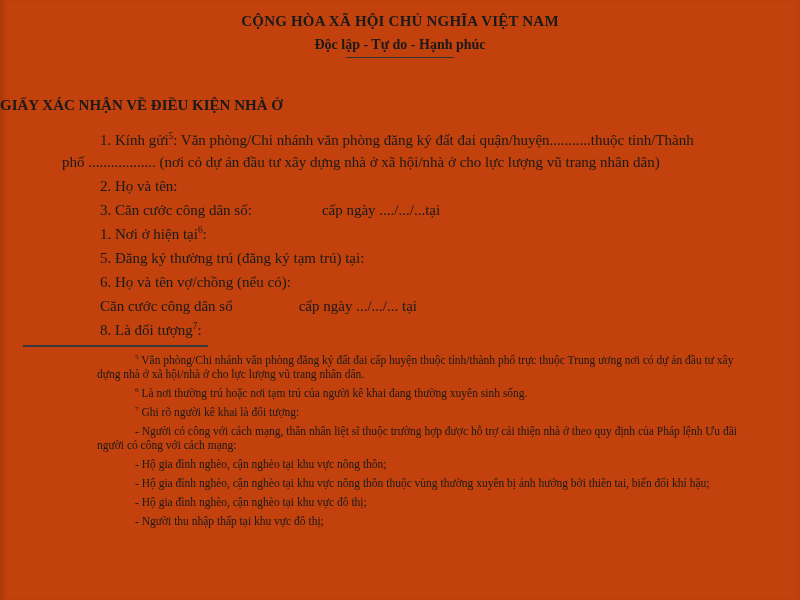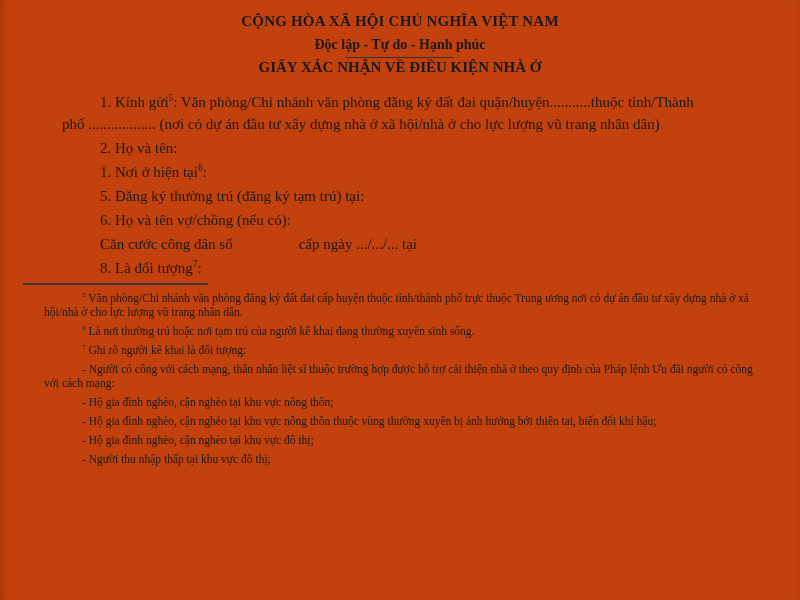--- a/index.html
+++ b/index.html
@@ -11,33 +11,33 @@
   .page{
     width:800px;height:600px;position:relative;background:#c2410c;
     box-shadow:inset 7px 0 7px -5px rgba(0,0,0,.18), inset -4px 0 6px -5px rgba(0,0,0,.10);
   }
   
   .doc-header{padding-top:12px;text-align:center;}
   .nat-title{font-size:15px;font-weight:bold;line-height:18px;letter-spacing:.2px;}
   .motto{font-size:14px;font-weight:bold;line-height:17px;margin-top:6px;}
   .motto-divider{width:108px;border:0;border-top:1px solid #333;margin:4px auto 0 auto;}
   
-  .doc-title{text-align:center;font-size:15px;font-weight:bold;line-height:18px;}
+  .doc-title{margin-top:38px;font-size:15px;font-weight:bold;line-height:18px;}
   
   .doc-body{margin-top:15px;padding-left:62px;padding-right:44px;}
   .doc-body p.item{
     font-size:15px;line-height:22px;margin:0 40px 2px 0;
     text-indent:38px;
   }
   sup{font-size:.62em;line-height:0;vertical-align:super;}
   .gap-70{display:inline-block;width:70px;}
   .gap-68{display:inline-block;width:66px;}
   
   .fn-separator{border:0;border-top:2px solid #3a3a3a;width:185px;margin:4px 0 6px 23px;}
-  .doc-footnotes{padding-left:44px;padding-right:44px;}
+  .doc-footnotes{padding-left:97px;padding-right:44px;}
   .doc-footnotes p{
     font-size:11.5px;line-height:14px;margin:0 0 5px 0;text-indent:38px;
   }
 </style>
 </head>
 <body>
 
 <div class="page">
 
   <div class="doc-header">
@@ -46,20 +46,21 @@
     <hr class="motto-divider">
   </div>
 
   <div class="doc-title">GIẤY XÁC NHẬN VỀ ĐIỀU KIỆN NHÀ Ở</div>
 
   <div class="doc-body">
     <p class="item"><span>1. Kính gửi</span><sup>5</sup><span>: Văn phòng/Chi nhánh văn phòng đăng ký đất đai quận/huyện...........thuộc tỉnh/Thành phố .................. (nơi có dự án đầu tư xây dựng nhà ở xã hội/nhà ở cho lực lượng vũ trang nhân dân)</span></p>
 
     <p class="item">2. Họ và tên:</p>
 
+    <p class="item"><span>3. Căn cước công dân số:</span><span class="gap-70"></span><span>cấp ngày ..../.../...tại</span></p>
 
     <p class="item"><span>1. Nơi ở hiện tại</span><sup>6</sup><span>:</span></p>
 
     <p class="item">5. Đăng ký thường trú (đăng ký tạm trú) tại:</p>
 
     <p class="item">6. Họ và tên vợ/chồng (nếu có):</p>
 
     <p class="item"><span>Căn cước công dân số</span><span class="gap-68"></span><span>cấp ngày .../.../... tại</span></p>
 
 

